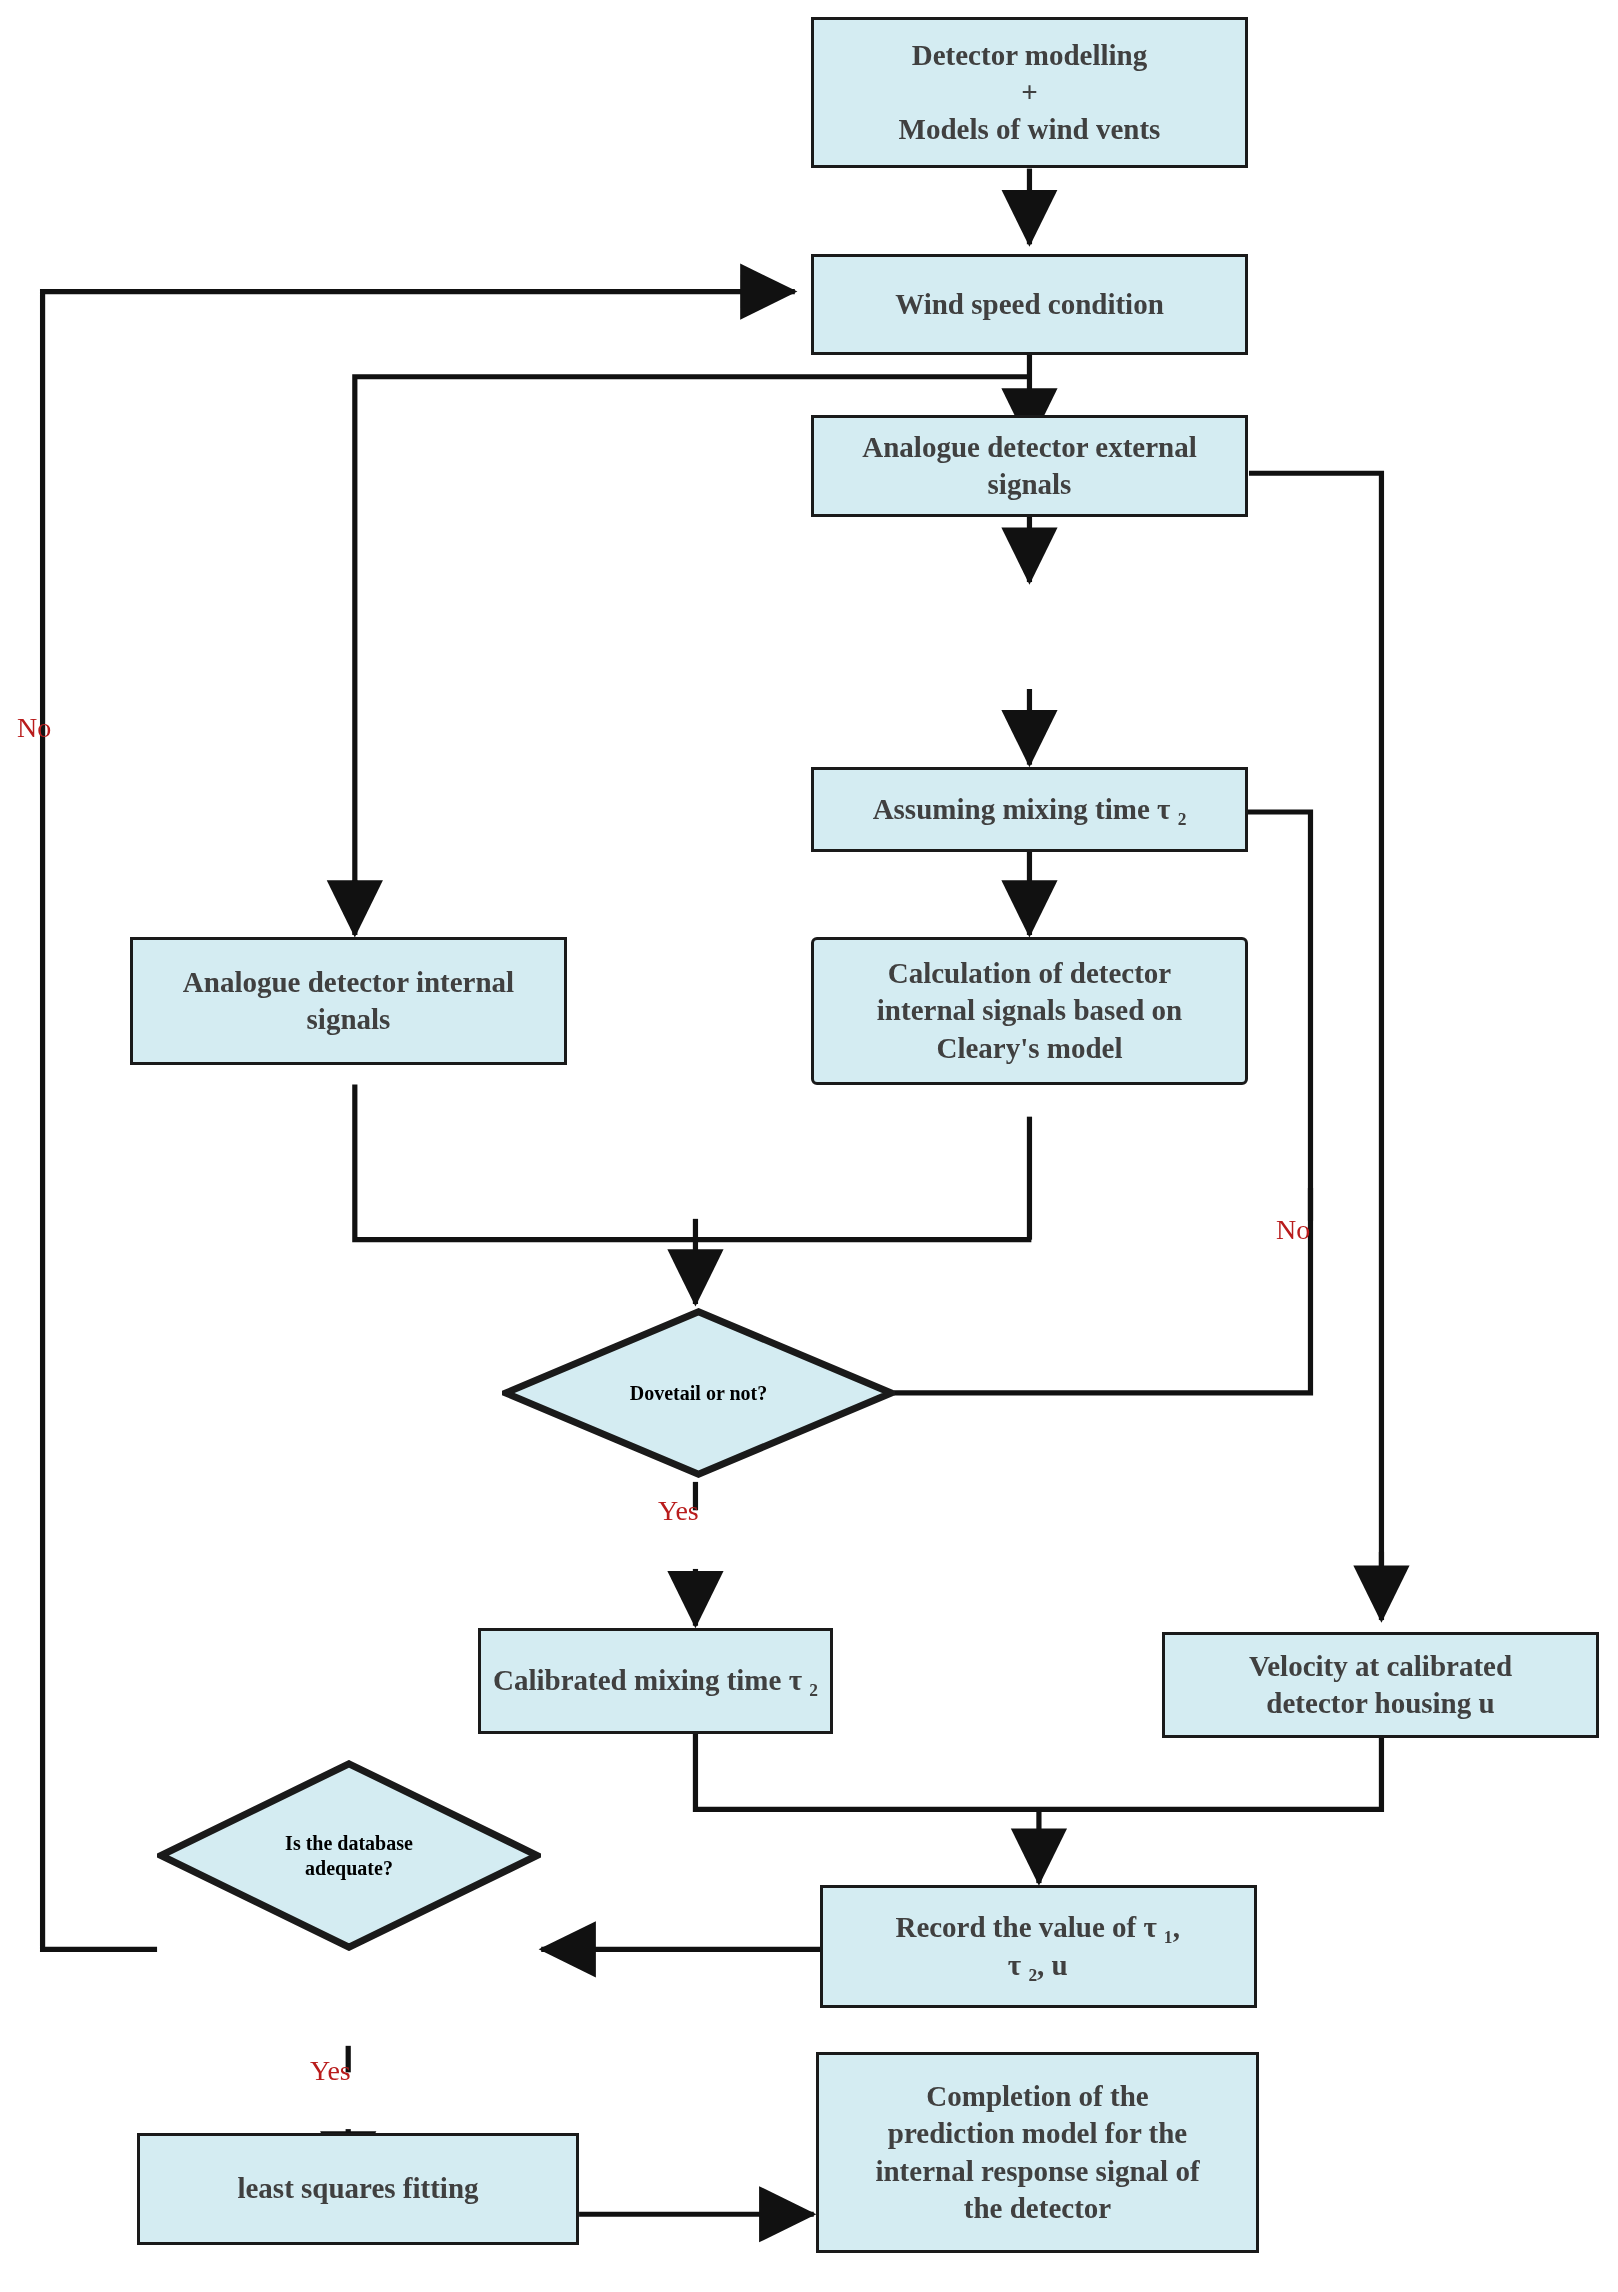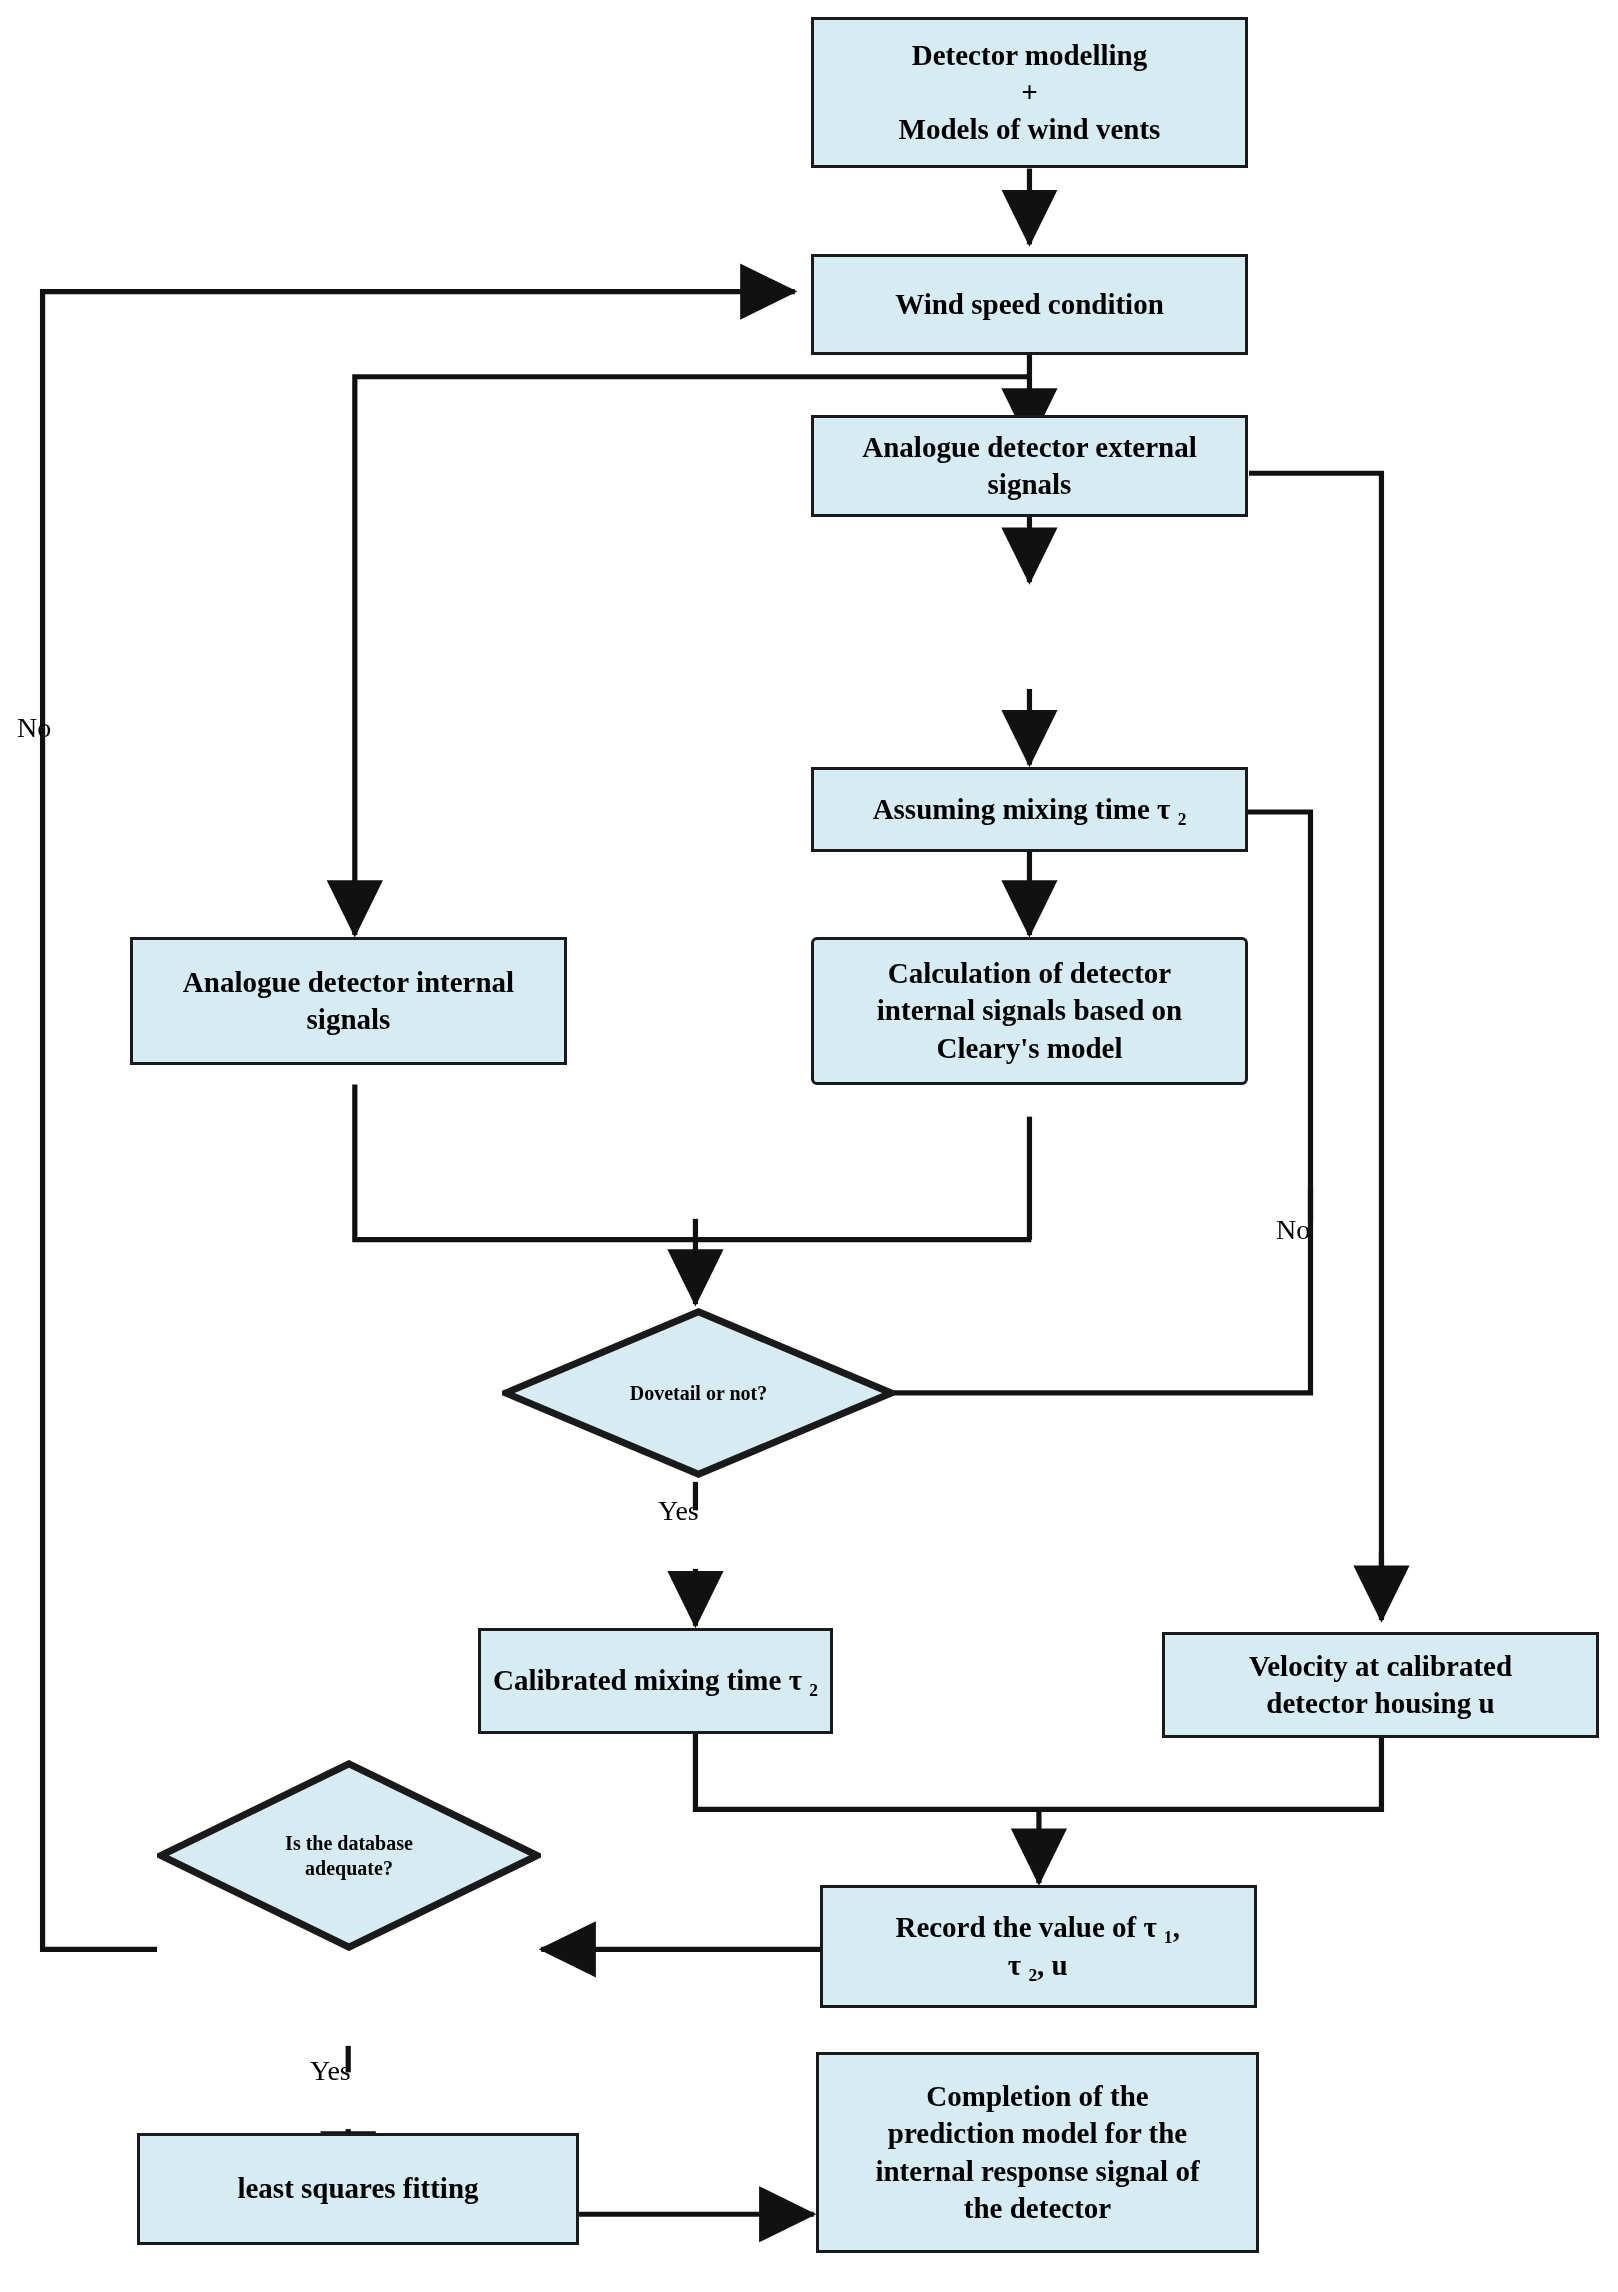--- a/index.html
+++ b/index.html
@@ -7,35 +7,35 @@
     font-family:"Liberation Serif", serif;
     width:1618px;height:2292px;
     position:relative;overflow:hidden;
   }
   #stage{position:relative;width:1618px;height:2292px;background:#fff;}
   svg.wires{position:absolute;left:0;top:0;width:1618px;height:2292px;pointer-events:none;}
   .node{
     position:absolute;box-sizing:border-box;
     background:#d4ecf2;border:3.8px solid #1a1a1a;
     display:flex;align-items:center;justify-content:center;
-    text-align:center;font-weight:bold;color:#000000;
+    text-align:center;font-weight:bold;color:#404040;
     line-height:1.28;padding:3.8px 9.5px;
   }
   .node .txt{width:100%;}
   .fs31{font-size:29px;}
   .diamond{
     position:absolute;box-sizing:border-box;
     display:flex;align-items:center;justify-content:center;
     text-align:center;font-weight:bold;color:#000;
     font-size:20px;line-height:1.25;
   }
   .diamond .dshape{position:absolute;left:0;top:0;width:100%;height:100%;}
   .diamond .dlabel{position:relative;z-index:2;padding:0 7.6px;}
   .edge-label{
-    position:absolute;font-size:28px;font-weight:normal;color:#000000;
+    position:absolute;font-size:28px;font-weight:normal;color:#b91c1c;
     font-family:"Liberation Serif", serif;white-space:nowrap;
   }
   .tau{font-family:"DejaVu Sans", sans-serif;font-weight:bold;font-size:0.95em;}
 </style>
 </head>
 <body>
 
 <div id="stage">
 
   <svg class="wires" viewBox="0 0 1710 2422">

